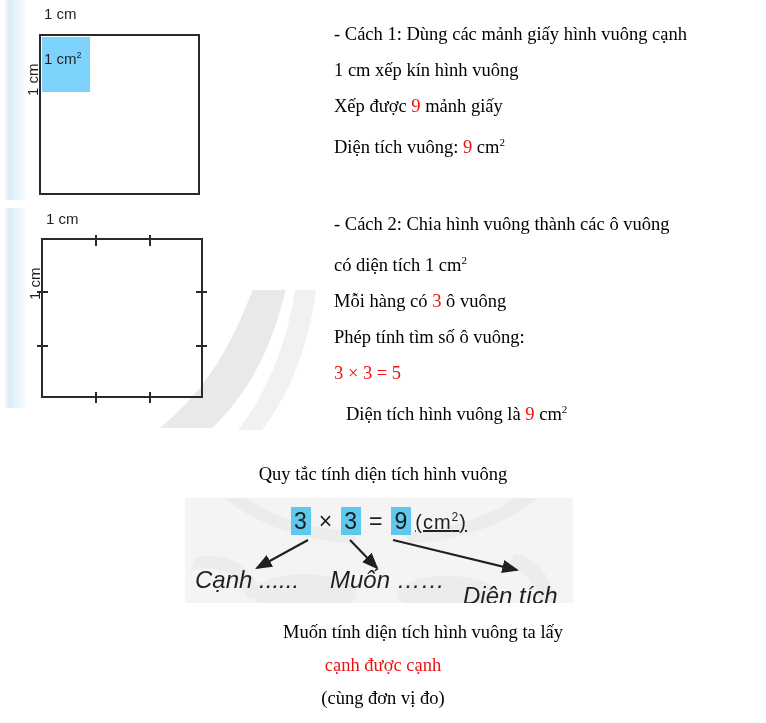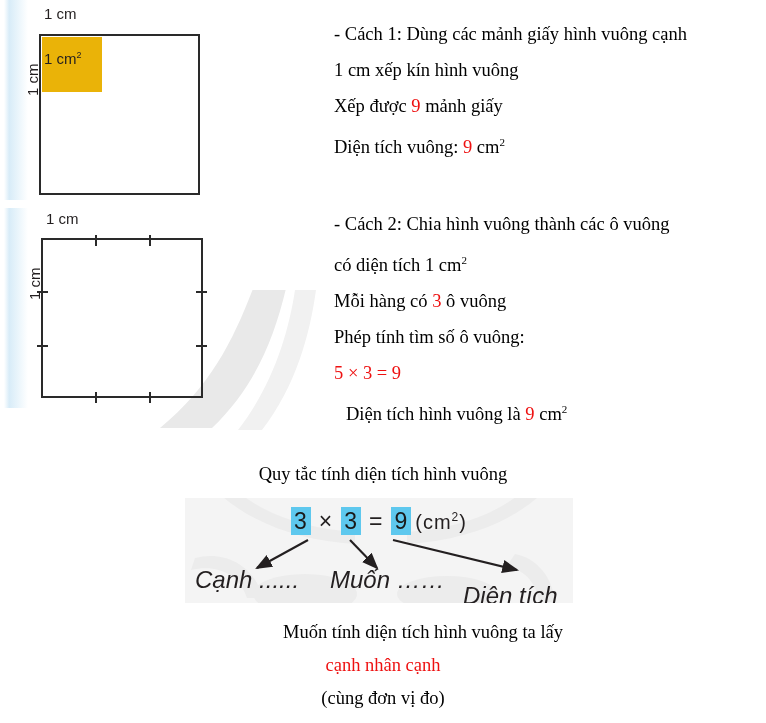--- a/index.html
+++ b/index.html
@@ -22,21 +22,21 @@
   #strip2{left:4px;top:208px;width:24px;height:200px;}
 
   
   .wm{position:absolute;pointer-events:none;}
   #wm-a{left:120px;top:290px;width:200px;height:140px;overflow:hidden;}
   #wm-b{left:185px;top:498px;width:388px;height:105px;overflow:hidden;}
 
   
   .sqfig{position:absolute;}
   #fig1{left:39px;top:34px;width:161px;height:161px;border:2px solid #2a2a2a;box-sizing:border-box;background:#fff;}
-  #cell1{position:absolute;left:1px;top:1px;width:60px;height:55px;background:#eab308;}
+  #cell1{position:absolute;left:1px;top:1px;width:48px;height:55px;background:#7dd3fc;}
   #cell1 .celltxt{
     position:absolute;left:2px;top:13px;
     font-family:"Liberation Sans", sans-serif;
     font-size:15px;color:#231f20;white-space:nowrap;
   }
   #cell1 .celltxt sup{font-size:9px;}
 
   #fig2{left:41px;top:238px;width:162px;height:160px;border:2px solid #2a2a2a;box-sizing:border-box;background:transparent;}
   .tick{position:absolute;background:#2a2a2a;}
   .tick.h{width:2px;height:11px;}   
@@ -150,57 +150,57 @@
       <div class="rline"><span>1 cm xếp kín hình vuông</span></div>
       <div class="rline"><span>Xếp được </span><span class="red">9</span><span> mảnh giấy</span></div>
       <div class="rline"><span>Diện tích vuông: </span><span class="red">9</span><span> cm</span><sup>2</sup></div>
     </div>
 
   <div class="rcol" id="rcol2">
       <div class="rline"><span>- Cách 2: Chia hình vuông thành các ô vuông</span></div>
       <div class="rline"><span>có diện tích 1 cm</span><sup>2</sup></div>
       <div class="rline"><span>Mỗi hàng có </span><span class="red">3</span><span> ô vuông</span></div>
       <div class="rline"><span>Phép tính tìm số ô vuông:</span></div>
-      <div class="rline"><span class="red">5 × 3 = 9</span></div>
+      <div class="rline"><span class="red">3 × 3 = 5</span></div>
       <div class="rline indent"><span>Diện tích hình vuông là </span><span class="red">9</span><span> cm</span><sup>2</sup></div>
     </div>
 
   <div class="center-line" id="cap-rule">Quy tắc tính diện tích hình vuông</div>
 
   <div id="panel">
     <div class="wm" id="wm-b" style="left:0;top:0;">
       <svg width="388" height="105" viewBox="0 0 388 105" xmlns="http://www.w3.org/2000/svg">
         <g fill="#ececec">
           <path d="M30 -30 C 60 10, 110 30, 170 34 L 170 46 C 104 42, 48 18, 16 -24 Z"></path>
           <path d="M360 -30 C 330 10, 282 30, 222 34 L 222 46 C 288 42, 344 18, 374 -24 Z"></path>
           <path d="M10 60 C 40 52, 70 68, 78 100 L 62 100 C 54 76, 32 66, 6 72 Z"></path>
           <path d="M330 56 C 352 60, 368 80, 370 104 L 354 104 C 352 86, 340 72, 322 68 Z"></path>
           <ellipse cx="120" cy="96" rx="52" ry="20"></ellipse>
           <ellipse cx="262" cy="96" rx="50" ry="18"></ellipse>
         </g>
       </svg>
     </div>
 
     <div class="formula">
-      <span class="hl">3</span><span style="margin:0 8px;">×</span><span class="hl">3</span><span style="margin:0 8px;">=</span><span class="hl">9</span><span class="unit" style="margin-left:4px;"><span>(cm</span><sup>2</sup><span>)</span></span>
+      <span class="hl">3</span><span style="margin:0 8px;">×</span><span class="hl">3</span><span style="margin:0 8px;">=</span><span class="hl">9</span><span class="unit" style="margin-left:4px;text-decoration:underline;"><span>(cm</span><sup>2</sup><span>)</span></span>
     </div>
 
     <svg width="388" height="105" viewBox="0 0 388 105" style="position:absolute;left:0;top:0;" xmlns="http://www.w3.org/2000/svg">
       <defs>
         <marker id="ah" markerWidth="9" markerHeight="9" refX="7" refY="3.2" orient="auto">
           <path d="M0,0 L8,3.2 L0,6.4 z" fill="#231f20"></path>
         </marker>
       </defs>
       <line x1="123" y1="42" x2="72" y2="70" stroke="#231f20" stroke-width="2.1" marker-end="url(#ah)"></line>
       <line x1="165" y1="42" x2="192" y2="70" stroke="#231f20" stroke-width="2.1" marker-end="url(#ah)"></line>
       <line x1="208" y1="42" x2="332" y2="72" stroke="#231f20" stroke-width="2.1" marker-end="url(#ah)"></line>
     </svg>
 
     <div class="arrowlbl" id="al1">Cạnh ......</div>
     <div class="arrowlbl" id="al2">Muốn ……</div>
     <div class="arrowlbl" id="al3">Diện tích</div>
   </div>
 
   <div class="center-line" id="cap-muon">Muốn tính diện tích hình vuông ta lấy</div>
-  <div class="center-line" id="cap-canh">cạnh nhân cạnh</div>
+  <div class="center-line" id="cap-canh">cạnh được cạnh</div>
   <div class="center-line" id="cap-donvi">(cùng đơn vị đo)</div>
 
 </div>
 
 </body></html>

